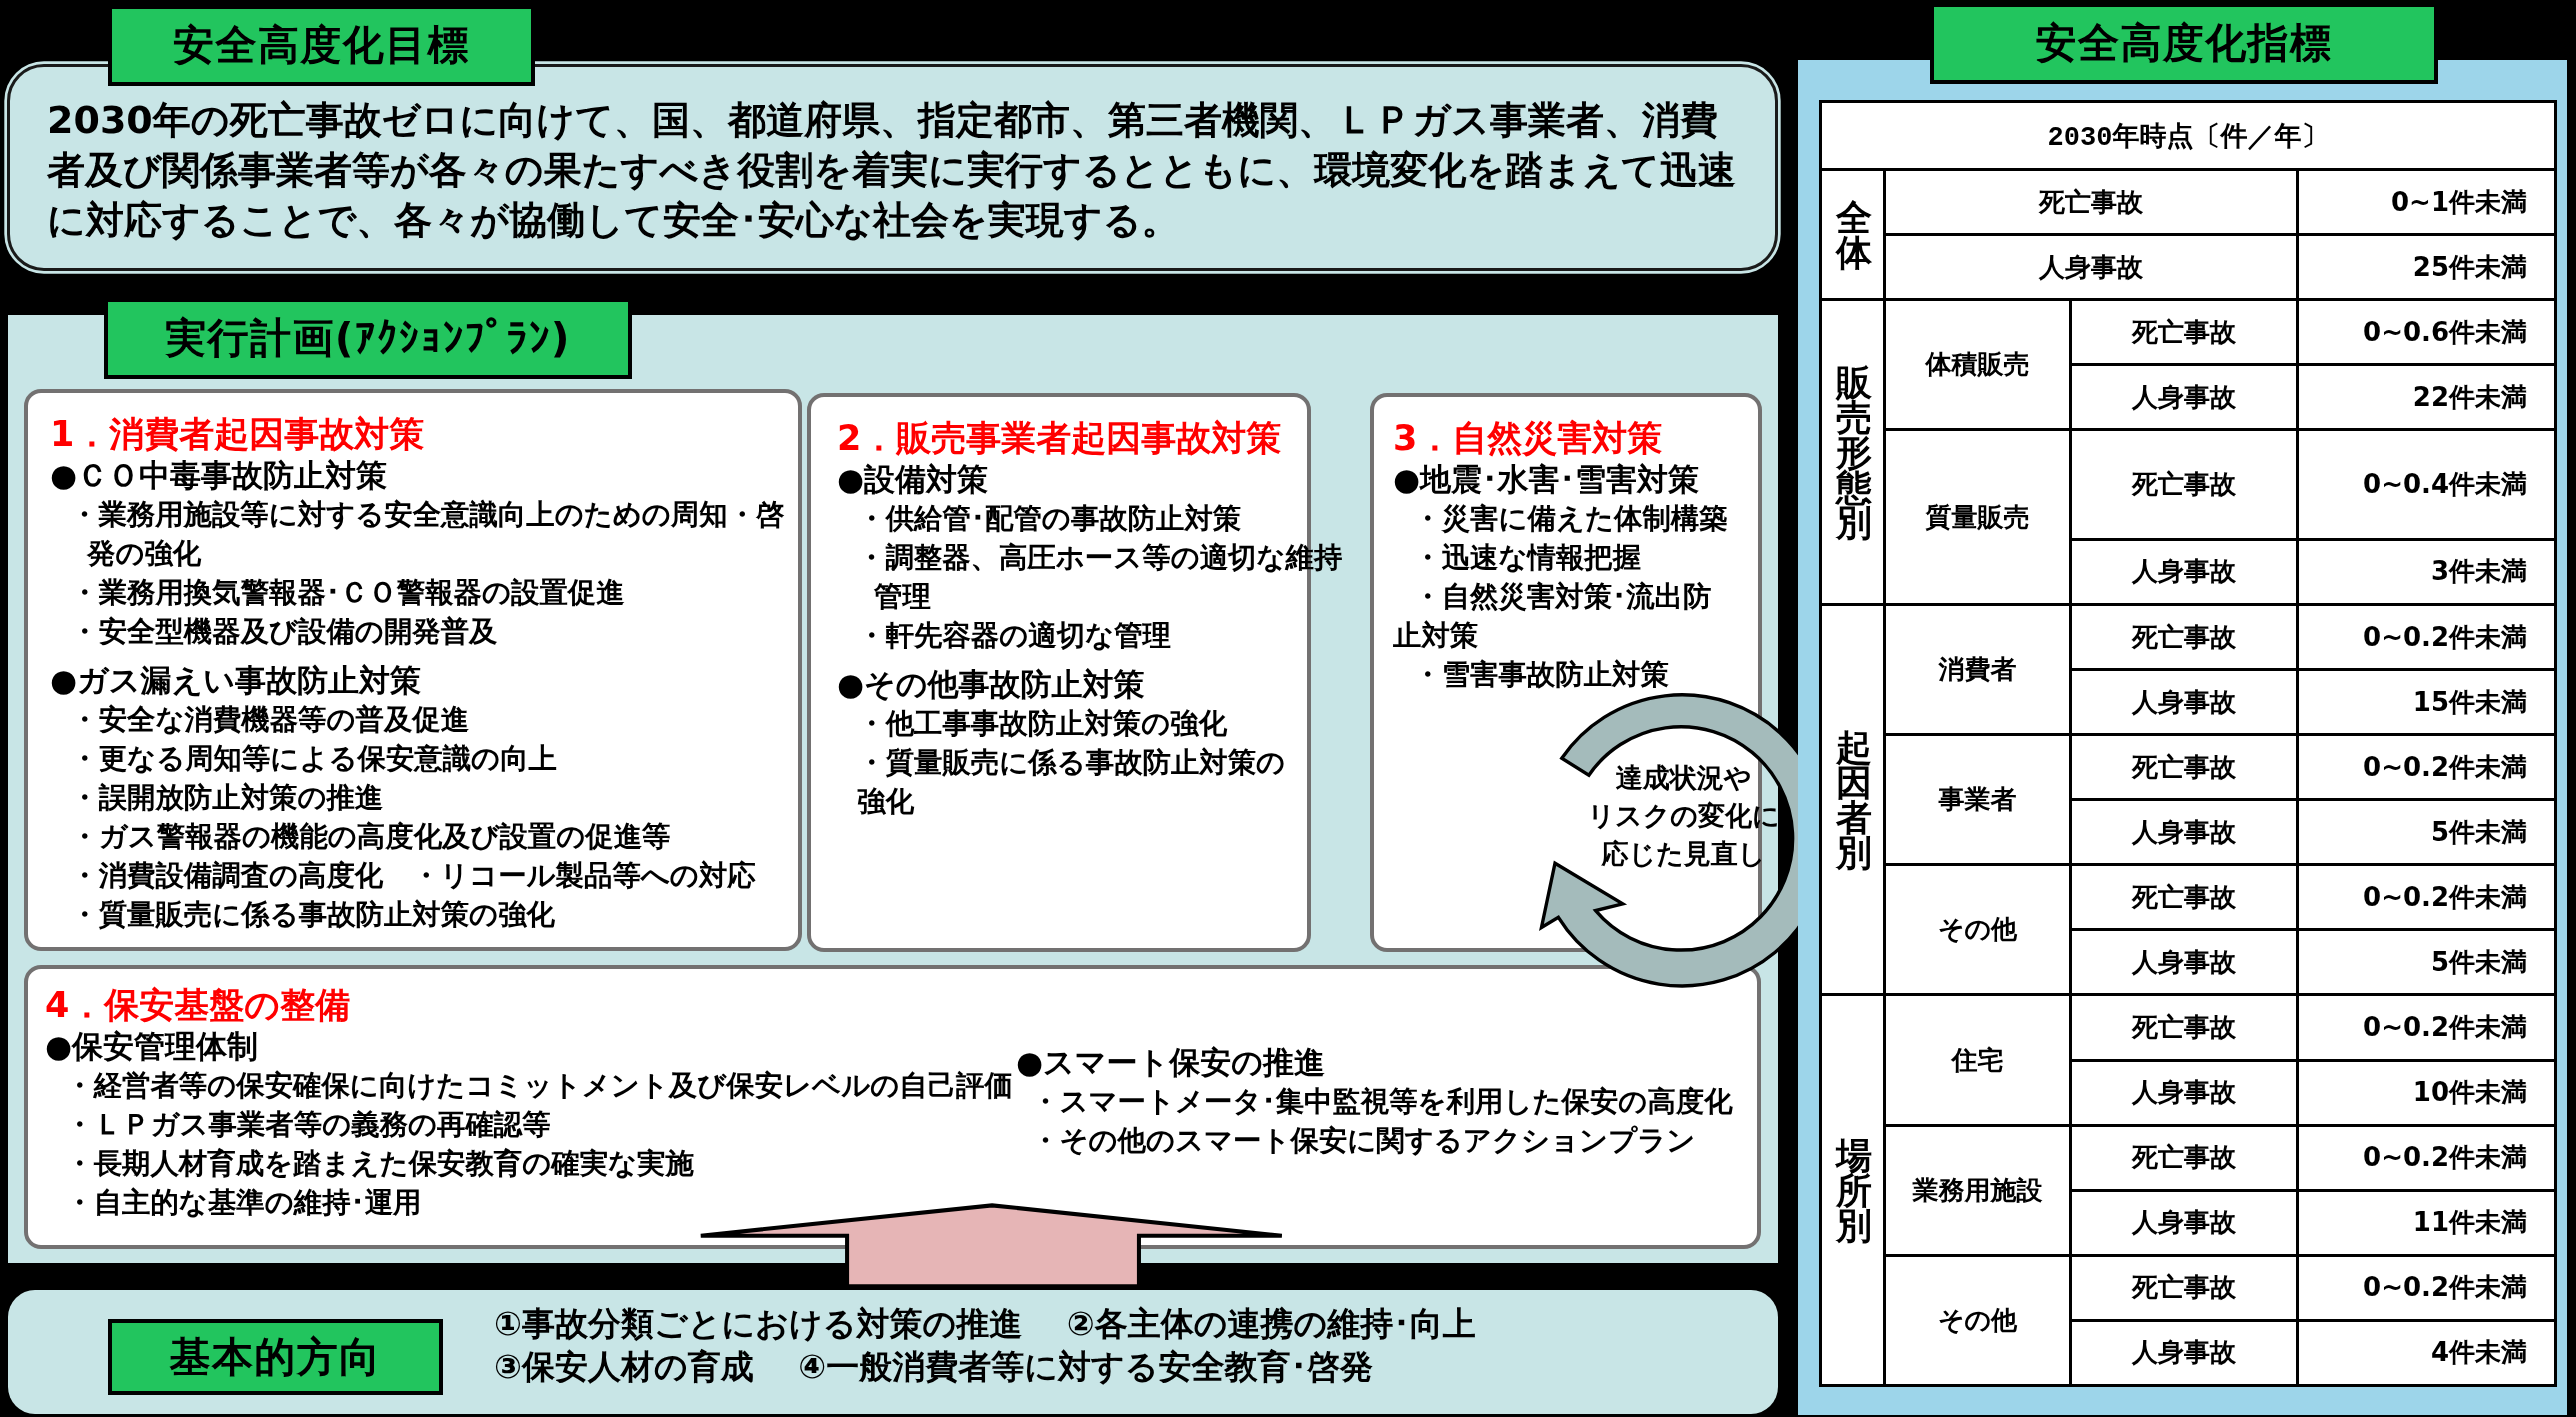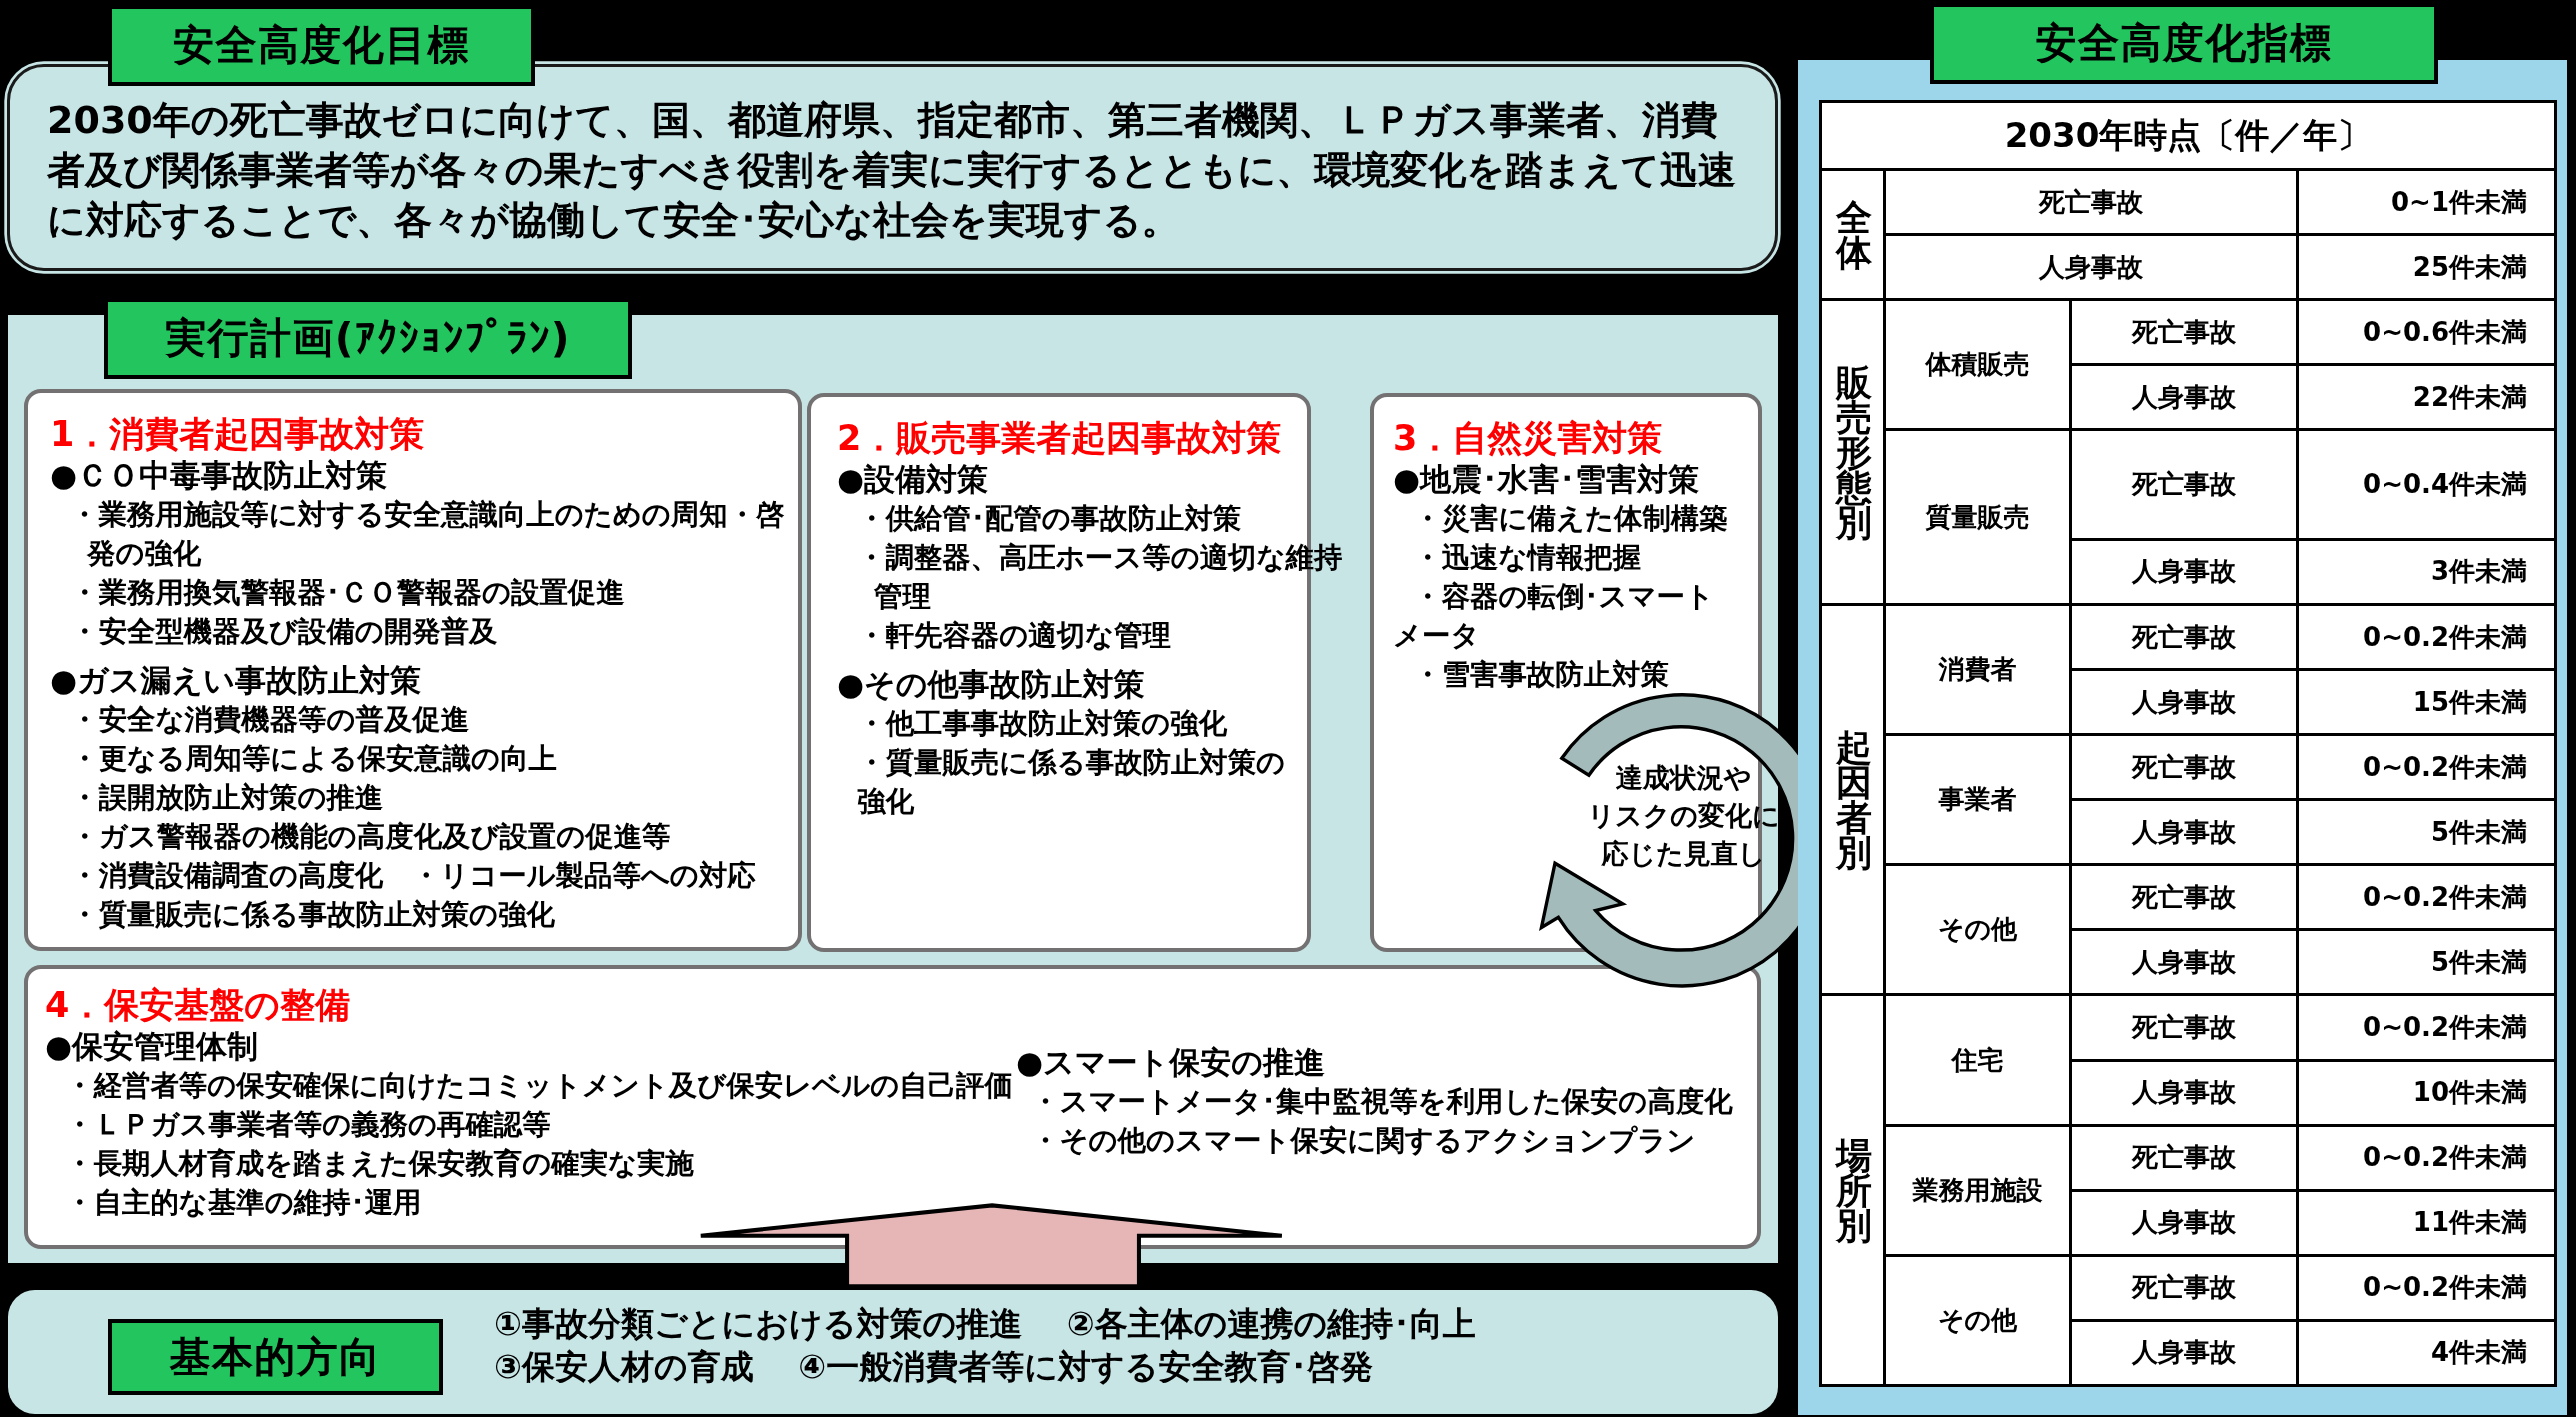--- a/index.html
+++ b/index.html
@@ -68,21 +68,21 @@
   <div class="bul">●その他事故防止対策</div>
   <div class="sub">・他工事事故防止対策の強化</div>
   <div class="sub">・質量販売に係る事故防止対策の強化</div>
 </div>
 
 <div class="abs box" style="left:1370px;top:393px;width:392px;height:559px;padding:20.3px 0 0 19px;">
   <div class="box-title">3．自然災害対策</div>
   <div class="bul">●地震･水害･雪害対策</div>
   <div class="sub">・災害に備えた体制構築</div>
   <div class="sub">・迅速な情報把握</div>
-  <div class="sub" style="width:325px;padding-left:0;text-indent:20.3px;">・容器の転倒･スマートメータ</div>
+  <div class="sub" style="width:325px;padding-left:0;text-indent:20.3px;">・自然災害対策･流出防止対策</div>
   <div class="sub">・雪害事故防止対策</div>
 </div>
 
 <div class="abs box" style="left:24px;top:965px;width:1737px;height:284px;padding:15px 0 0 17px;">
   <div class="box-title">4．保安基盤の整備</div>
   <div class="bul">●保安管理体制</div>
   <div class="sub">・経営者等の保安確保に向けたコミットメント及び保安レベルの自己評価</div>
   <div class="sub">・ＬＰガス事業者等の義務の再確認等</div>
   <div class="sub">・長期人材育成を踏まえた保安教育の確実な実施</div>
   <div class="sub">・自主的な基準の維持･運用</div>
@@ -111,21 +111,21 @@
   <div>①事故分類ごとにおける対策の推進　 ②各主体の連携の維持･向上</div>
   <div>③保安人材の育成　 ④一般消費者等に対する安全教育･啓発</div>
 </div>
 
 <div class="abs right-panel"></div>
 <div class="abs title-box" style="left:1930px;top:3.4px;width:508px;height:81px;">安全高度化指標</div>
 
 <table class="ind">
   <tbody>
       <tr style="height:68px;">
-    <td colspan="4" style="font-size:34px;">2030年時点〔件／年〕</td>
+    <td colspan="4" style="font-size:27px;font-family:Liberation Mono, monospace;">2030年時点〔件／年〕</td>
   </tr>
 
   <tr>
     <td class="vert" rowspan="2"><span>全体</span></td>
     <td colspan="2">死亡事故</td>
     <td class="val">0~1件未満</td>
   </tr>
   <tr>
     <td colspan="2">人身事故</td>
     <td class="val">25件未満</td>

